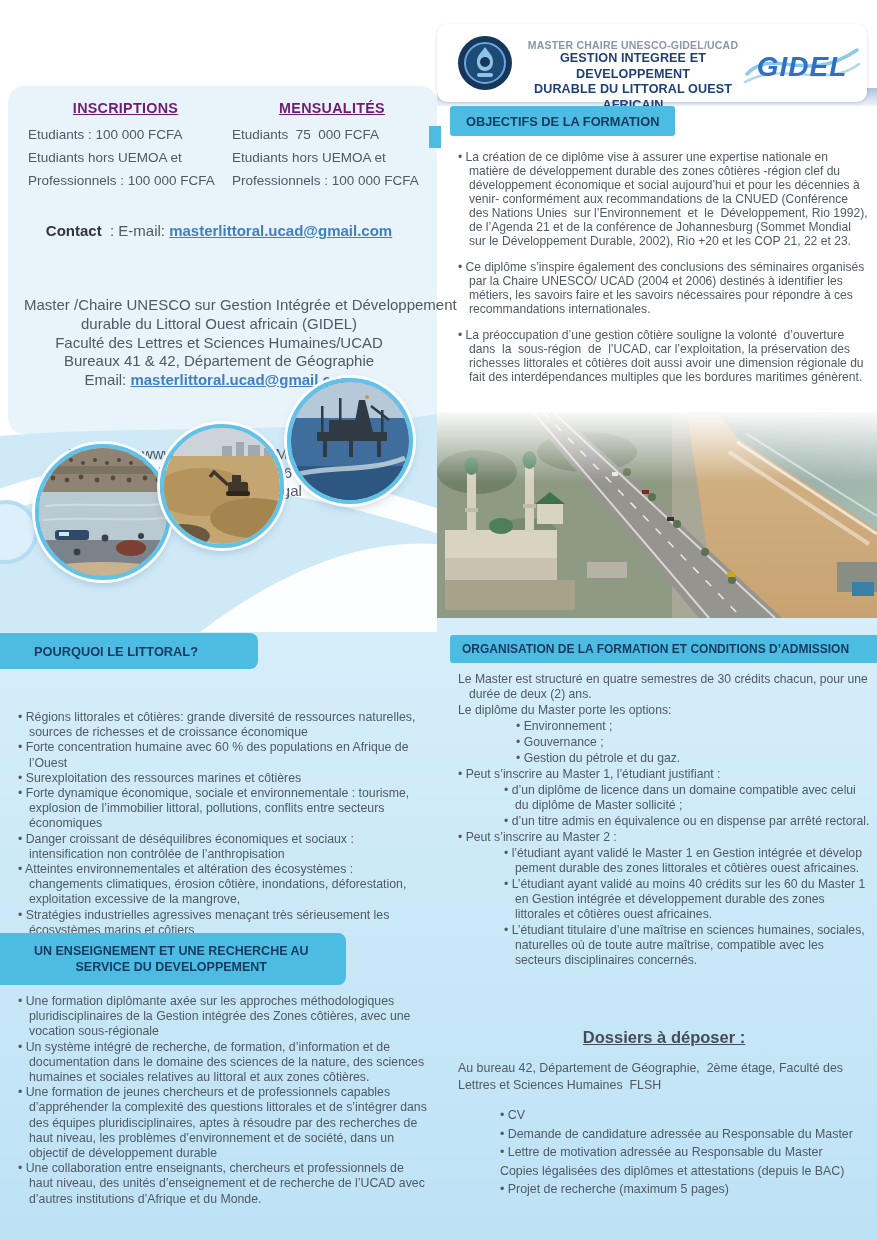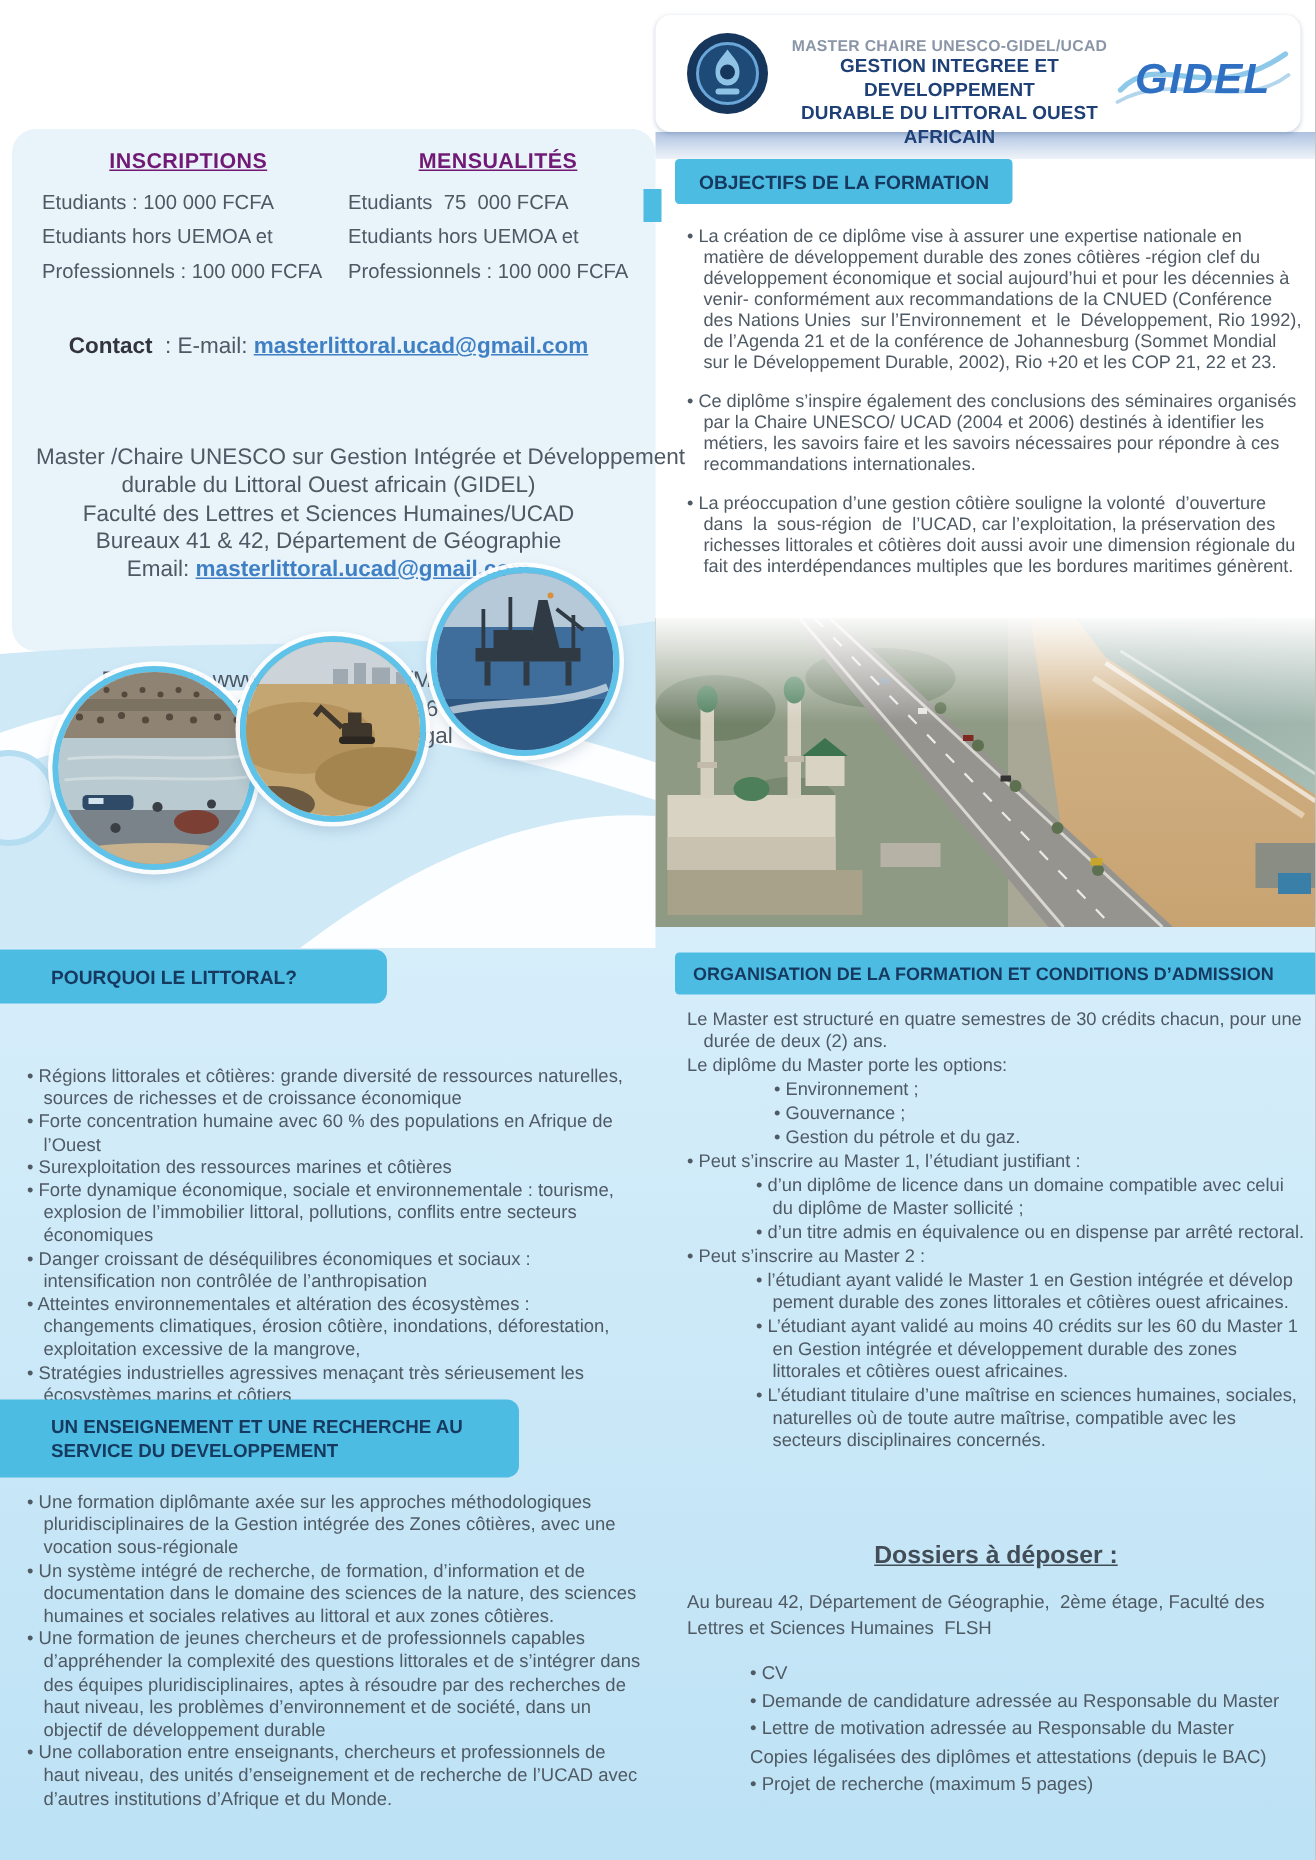--- a/index.html
+++ b/index.html
@@ -5,39 +5,39 @@
   html,body { margin:0; padding:0; background:#888; }
   .page {
     position:relative; width:877px; height:1240px; margin:0 auto;
     background:#ffffff; overflow:hidden;
     font-family:"Liberation Sans", sans-serif; color:#4f5a64;
   }
   .bg-svg { position:absolute; left:0; top:0; width:877px; height:1240px; z-index:0; }
 
   
   .header-panel {
-    position:absolute; left:437px; top:10px; width:430px; height:78px; z-index:2;
+    position:absolute; left:437px; top:24px; width:430px; height:78px; z-index:2;
     background:#ffffff; border-radius:10px;
     box-shadow:0 1px 3px rgba(60,90,140,.25);
   }
   .ucad-logo { position:absolute; left:20px; top:11px; width:56px; height:56px; }
   .header-titles { position:absolute; left:84px; top:10px; width:224px; text-align:center; }
   .header-line1 { font-size:10.5px; font-weight:bold; color:#8a96a8; letter-spacing:.2px; margin-top:5px; }
   .header-line2, .header-line3 { font-size:12.6px; font-weight:bold; color:#1e4076; line-height:15.5px; letter-spacing:.1px; }
   .gidel-logo { position:absolute; right:6px; top:10px; width:118px; height:58px; }
   .header-strip {
     position:absolute; left:437px; top:88px; width:440px; height:18px; z-index:1;
     background:linear-gradient(180deg,#aec1df 0%, #ccd9ec 45%, #eef3f9 100%);
   }
   .deco-square { position:absolute; left:429px; top:126px; width:12px; height:22px; background:#4cbce3; z-index:1; }
 
   
   .sec-head {
     position:absolute; z-index:2; background:#4cbce3; color:#16395f;
-    font-weight:bold; display:flex; align-items:center;
+    font-weight:bold; display:flex; align-items:center;text-align:center;
   }
   .sec-head-objectifs { left:450px; top:106px; height:30px; padding:0 16px; font-size:12.8px; border-radius:3px; }
   .sec-head-pourquoi  { left:0; top:633px; width:224px; height:36px; padding-left:34px; font-size:12.8px; border-radius:0 8px 8px 0; }
   .sec-head-enseignement { left:0; top:933px; width:312px; height:52px; padding-left:34px; font-size:12.5px; border-radius:0 8px 8px 0; }
   .sec-head-enseignement .two-line { line-height:16px; }
   .sec-head-organisation { left:450px; top:635px; width:417px; height:28px; padding-left:12px; font-size:12px; border-radius:3px; }
 
   
   .fees-col { position:absolute; top:100px; z-index:2; }
   .fees-col-a { left:28px;  width:195px; }

